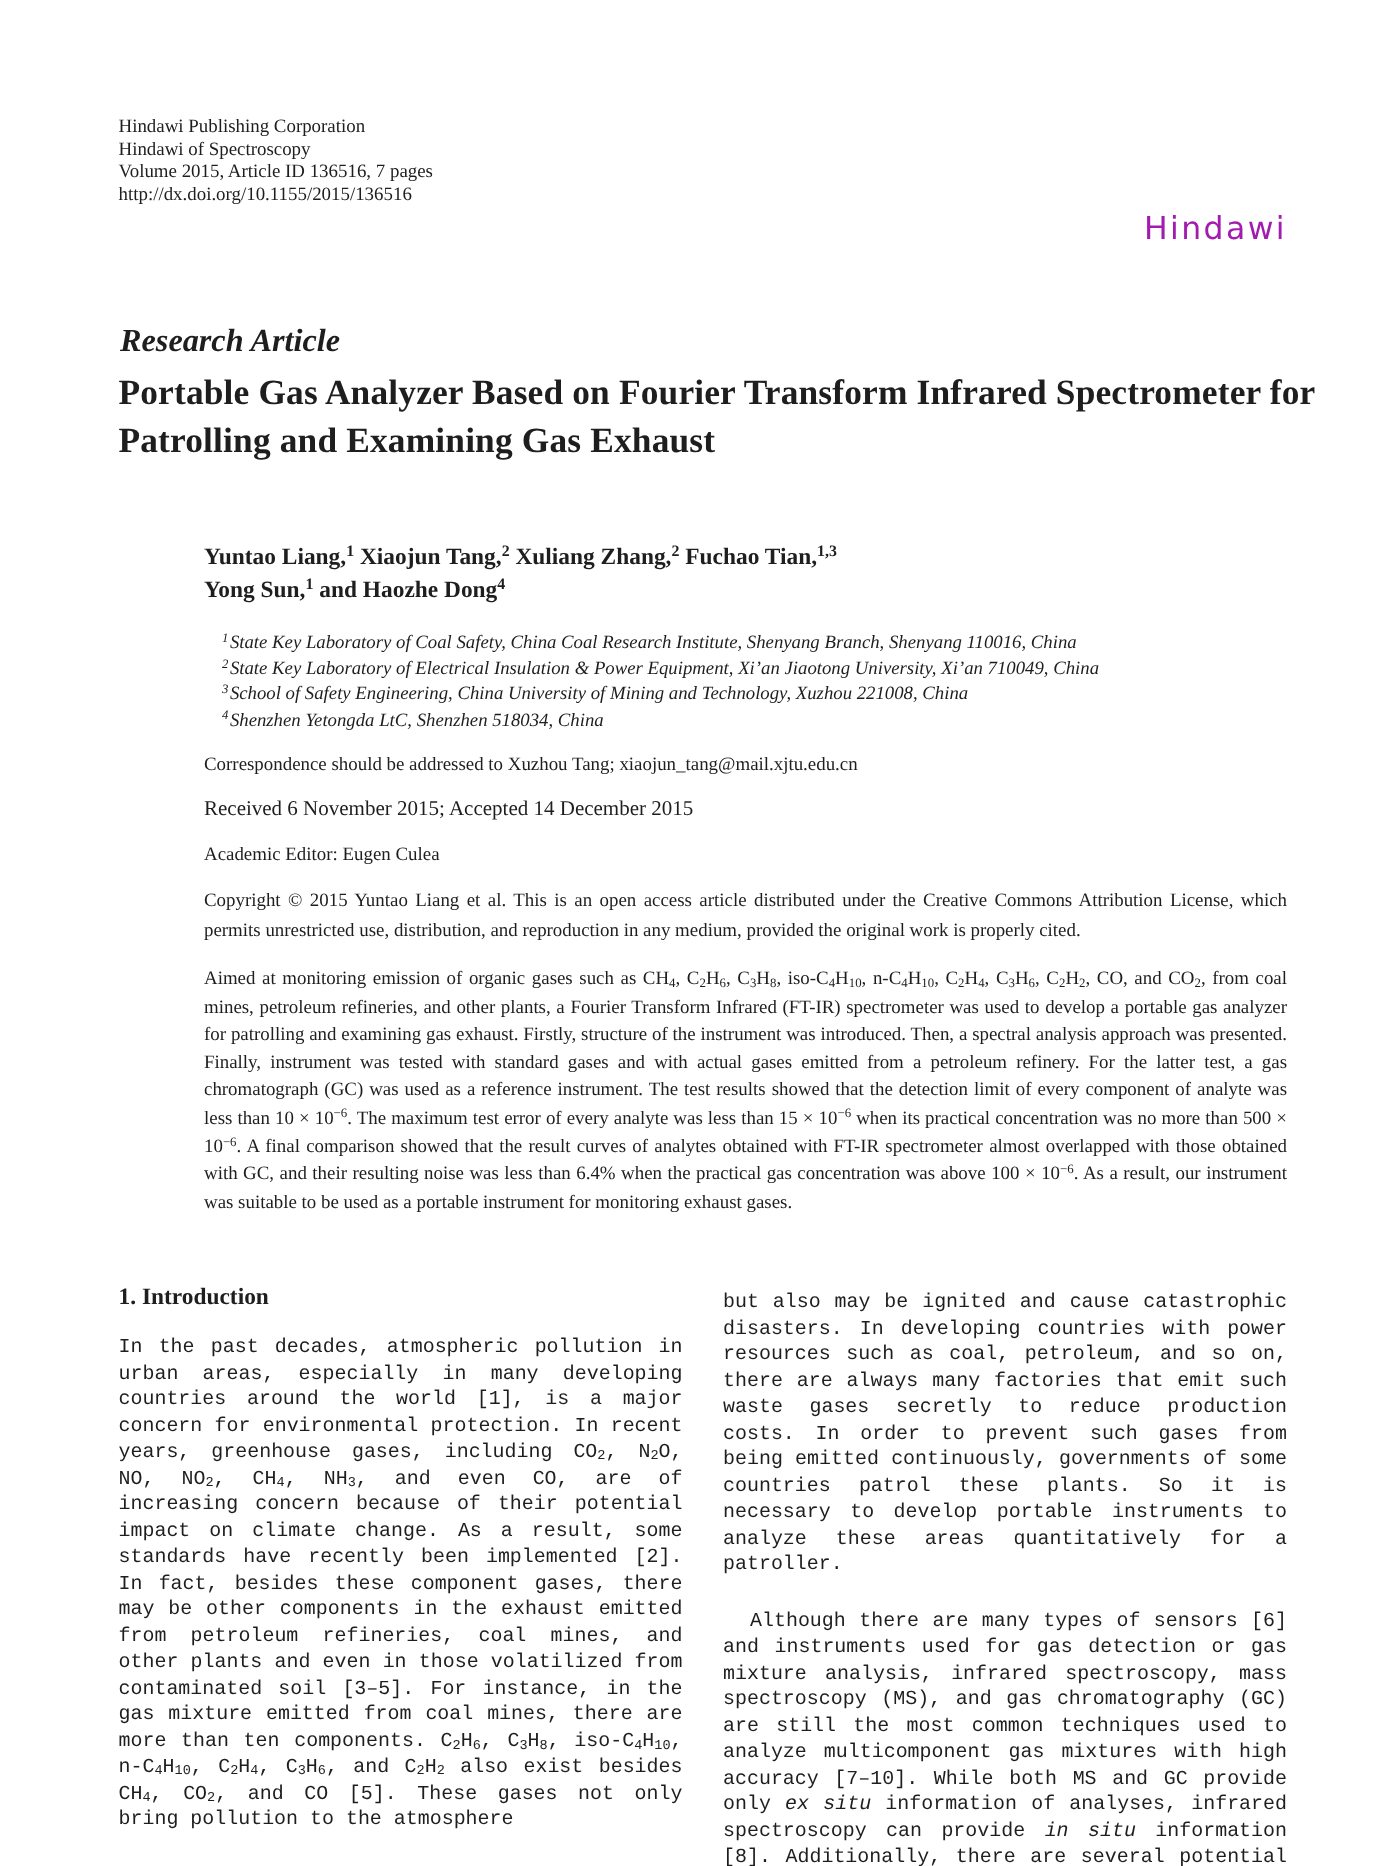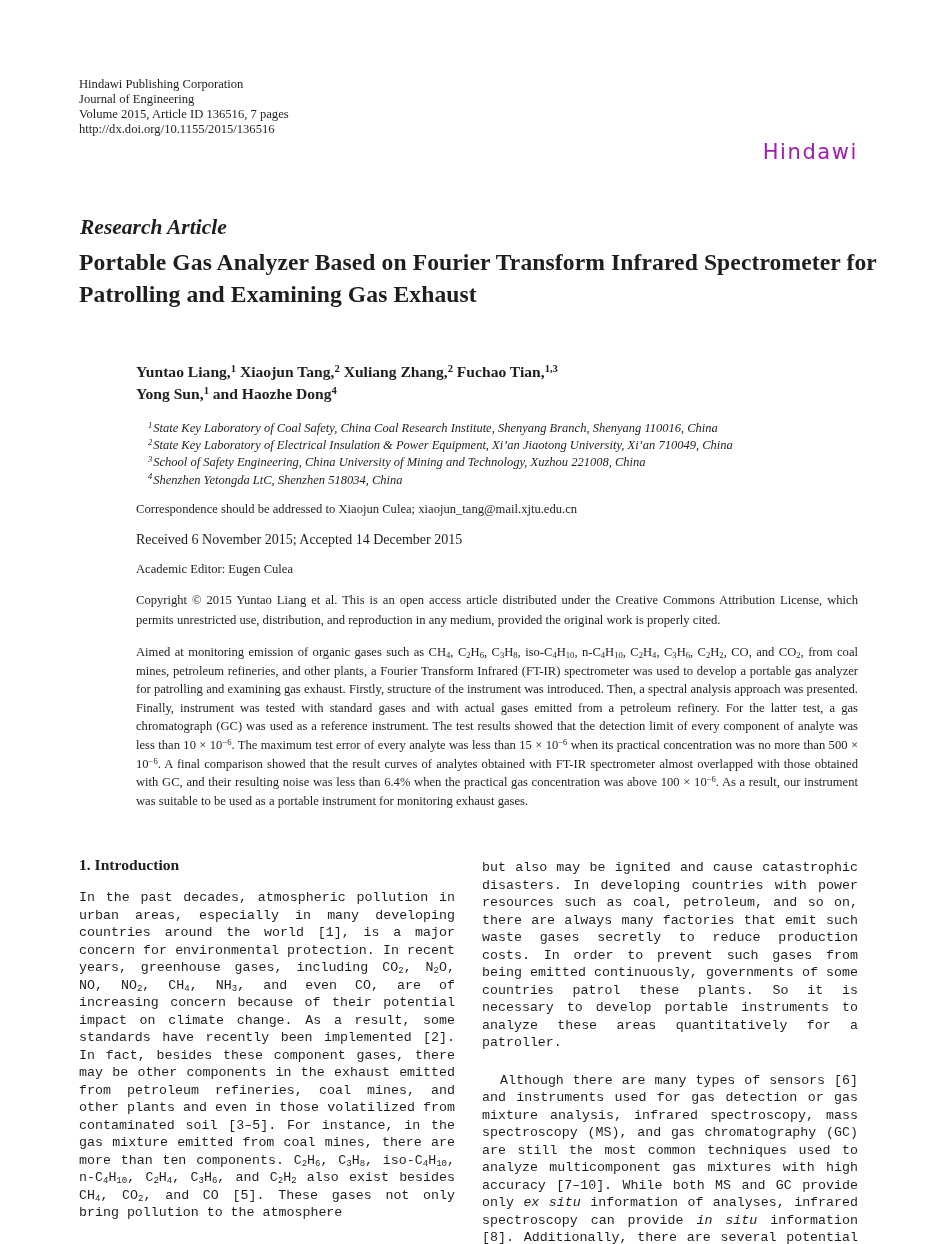--- a/index.html
+++ b/index.html
@@ -47,40 +47,40 @@
   sup { font-size:0.68em; vertical-align:0.5em; line-height:0; }
   .affils sup { margin-right:1px; }
 </style>
 </head>
 <body>
 
 <div class="page">
 
   <div class="abs pub-block">
     <div>Hindawi Publishing Corporation</div>
-    <div>Journal of Engineering</div>
+    <div>Hindawi of Spectroscopy</div>
     <div>Volume 2015, Article ID 136516, 7 pages</div>
     <div>http://dx.doi.org/10.1155/2015/136516</div>
   </div>
 
   <div class="abs logo">Hindawi</div>
 
   <div class="abs kicker">Research Article</div>
   <div class="abs title">Portable Gas Analyzer Based on Fourier Transform Infrared Spectrometer for Patrolling and Examining Gas Exhaust</div>
 
   <div class="abs authors">Yuntao Liang,<sup>1</sup> Xiaojun Tang,<sup>2</sup> Xuliang Zhang,<sup>2</sup> Fuchao Tian,<sup>1,3</sup><br>Yong Sun,<sup>1</sup> and Haozhe Dong<sup>4</sup></div>
 
   <div class="abs affils">
     <div><sup>1</sup>State Key Laboratory of Coal Safety, China Coal Research Institute, Shenyang Branch, Shenyang 110016, China</div>
     <div><sup>2</sup>State Key Laboratory of Electrical Insulation &amp; Power Equipment, Xi’an Jiaotong University, Xi’an 710049, China</div>
     <div><sup>3</sup>School of Safety Engineering, China University of Mining and Technology, Xuzhou 221008, China</div>
     <div><sup>4</sup>Shenzhen Yetongda LtC, Shenzhen 518034, China</div>
   </div>
 
-  <div class="abs corr"><span>Correspondence should be addressed to Xiaojun Culea; </span><span>xiaojun_tang@mail.xjtu.edu.cn</span></div>
+  <div class="abs corr"><span>Correspondence should be addressed to Xuzhou Tang; </span><span>xiaojun_tang@mail.xjtu.edu.cn</span></div>
   <div class="abs history">Received 6 November 2015; Accepted 14 December 2015</div>
   <div class="abs editor">Academic Editor: Eugen Culea</div>
 
   <div class="abs copyright">Copyright © 2015 Yuntao Liang et al. This is an open access article distributed under the Creative Commons Attribution License, which permits unrestricted use, distribution, and reproduction in any medium, provided the original work is properly cited.</div>
 
   <div class="abs abstract">Aimed at monitoring emission of organic gases such as CH<sub>4</sub>, C<sub>2</sub>H<sub>6</sub>, C<sub>3</sub>H<sub>8</sub>, iso-C<sub>4</sub>H<sub>10</sub>, n-C<sub>4</sub>H<sub>10</sub>, C<sub>2</sub>H<sub>4</sub>, C<sub>3</sub>H<sub>6</sub>, C<sub>2</sub>H<sub>2</sub>, CO, and CO<sub>2</sub>, from coal mines, petroleum refineries, and other plants, a Fourier Transform Infrared (FT-IR) spectrometer was used to develop a portable gas analyzer for patrolling and examining gas exhaust. Firstly, structure of the instrument was introduced. Then, a spectral analysis approach was presented. Finally, instrument was tested with standard gases and with actual gases emitted from a petroleum refinery. For the latter test, a gas chromatograph (GC) was used as a reference instrument. The test results showed that the detection limit of every component of analyte was less than 10 × 10<sup>−6</sup>. The maximum test error of every analyte was less than 15 × 10<sup>−6</sup> when its practical concentration was no more than 500 × 10<sup>−6</sup>. A final comparison showed that the result curves of analytes obtained with FT-IR spectrometer almost overlapped with those obtained with GC, and their resulting noise was less than 6.4% when the practical gas concentration was above 100 × 10<sup>−6</sup>. As a result, our instrument was suitable to be used as a portable instrument for monitoring exhaust gases.</div>
 
   <div class="abs sec-heading">1. Introduction</div>
 
   <div class="abs col col-left">

